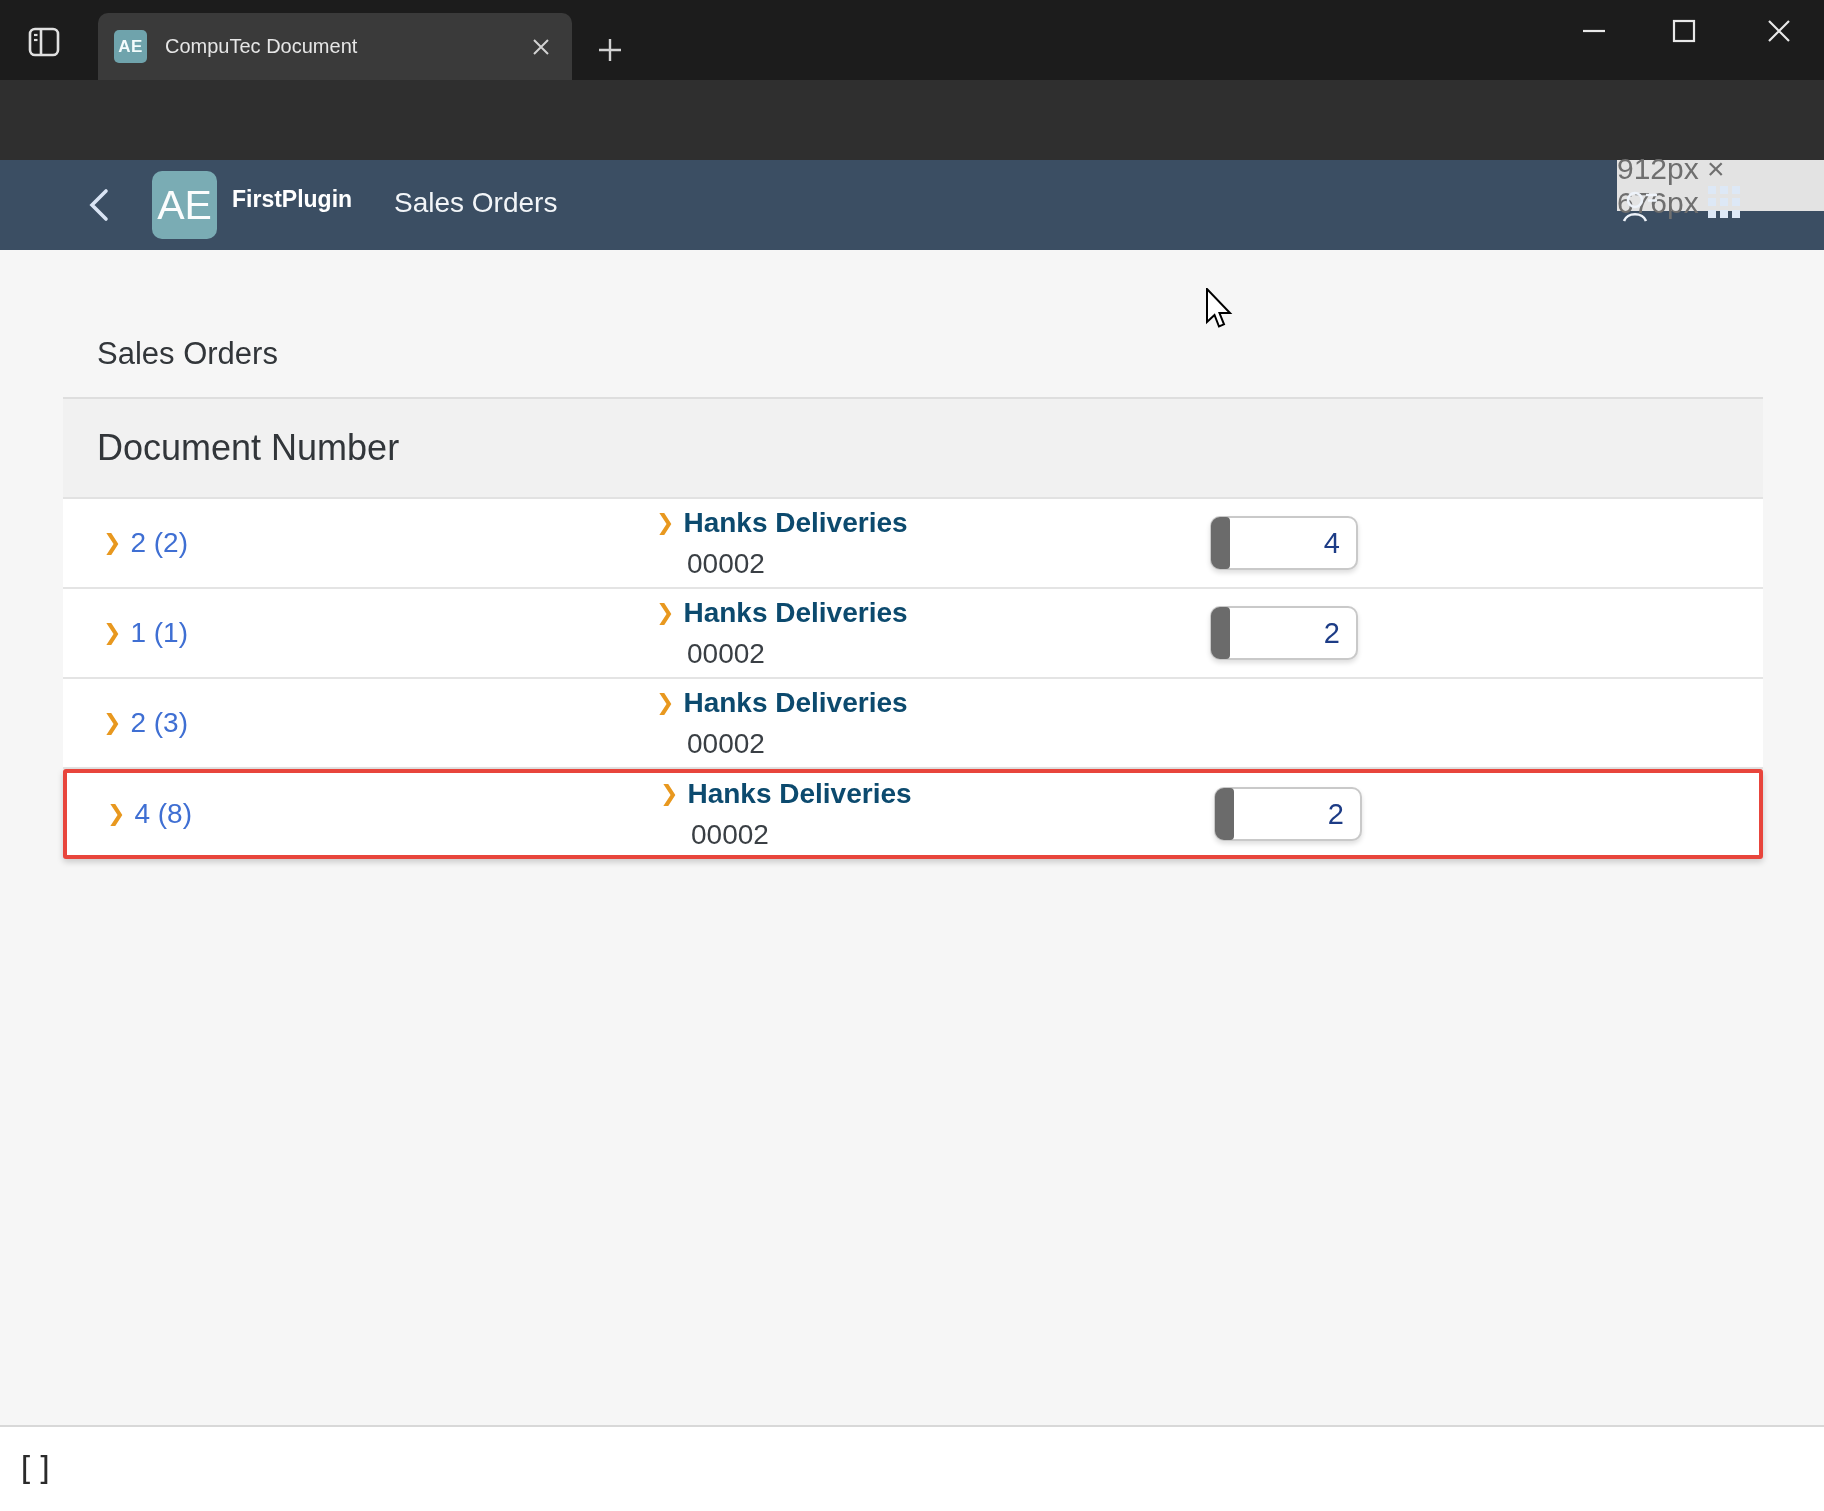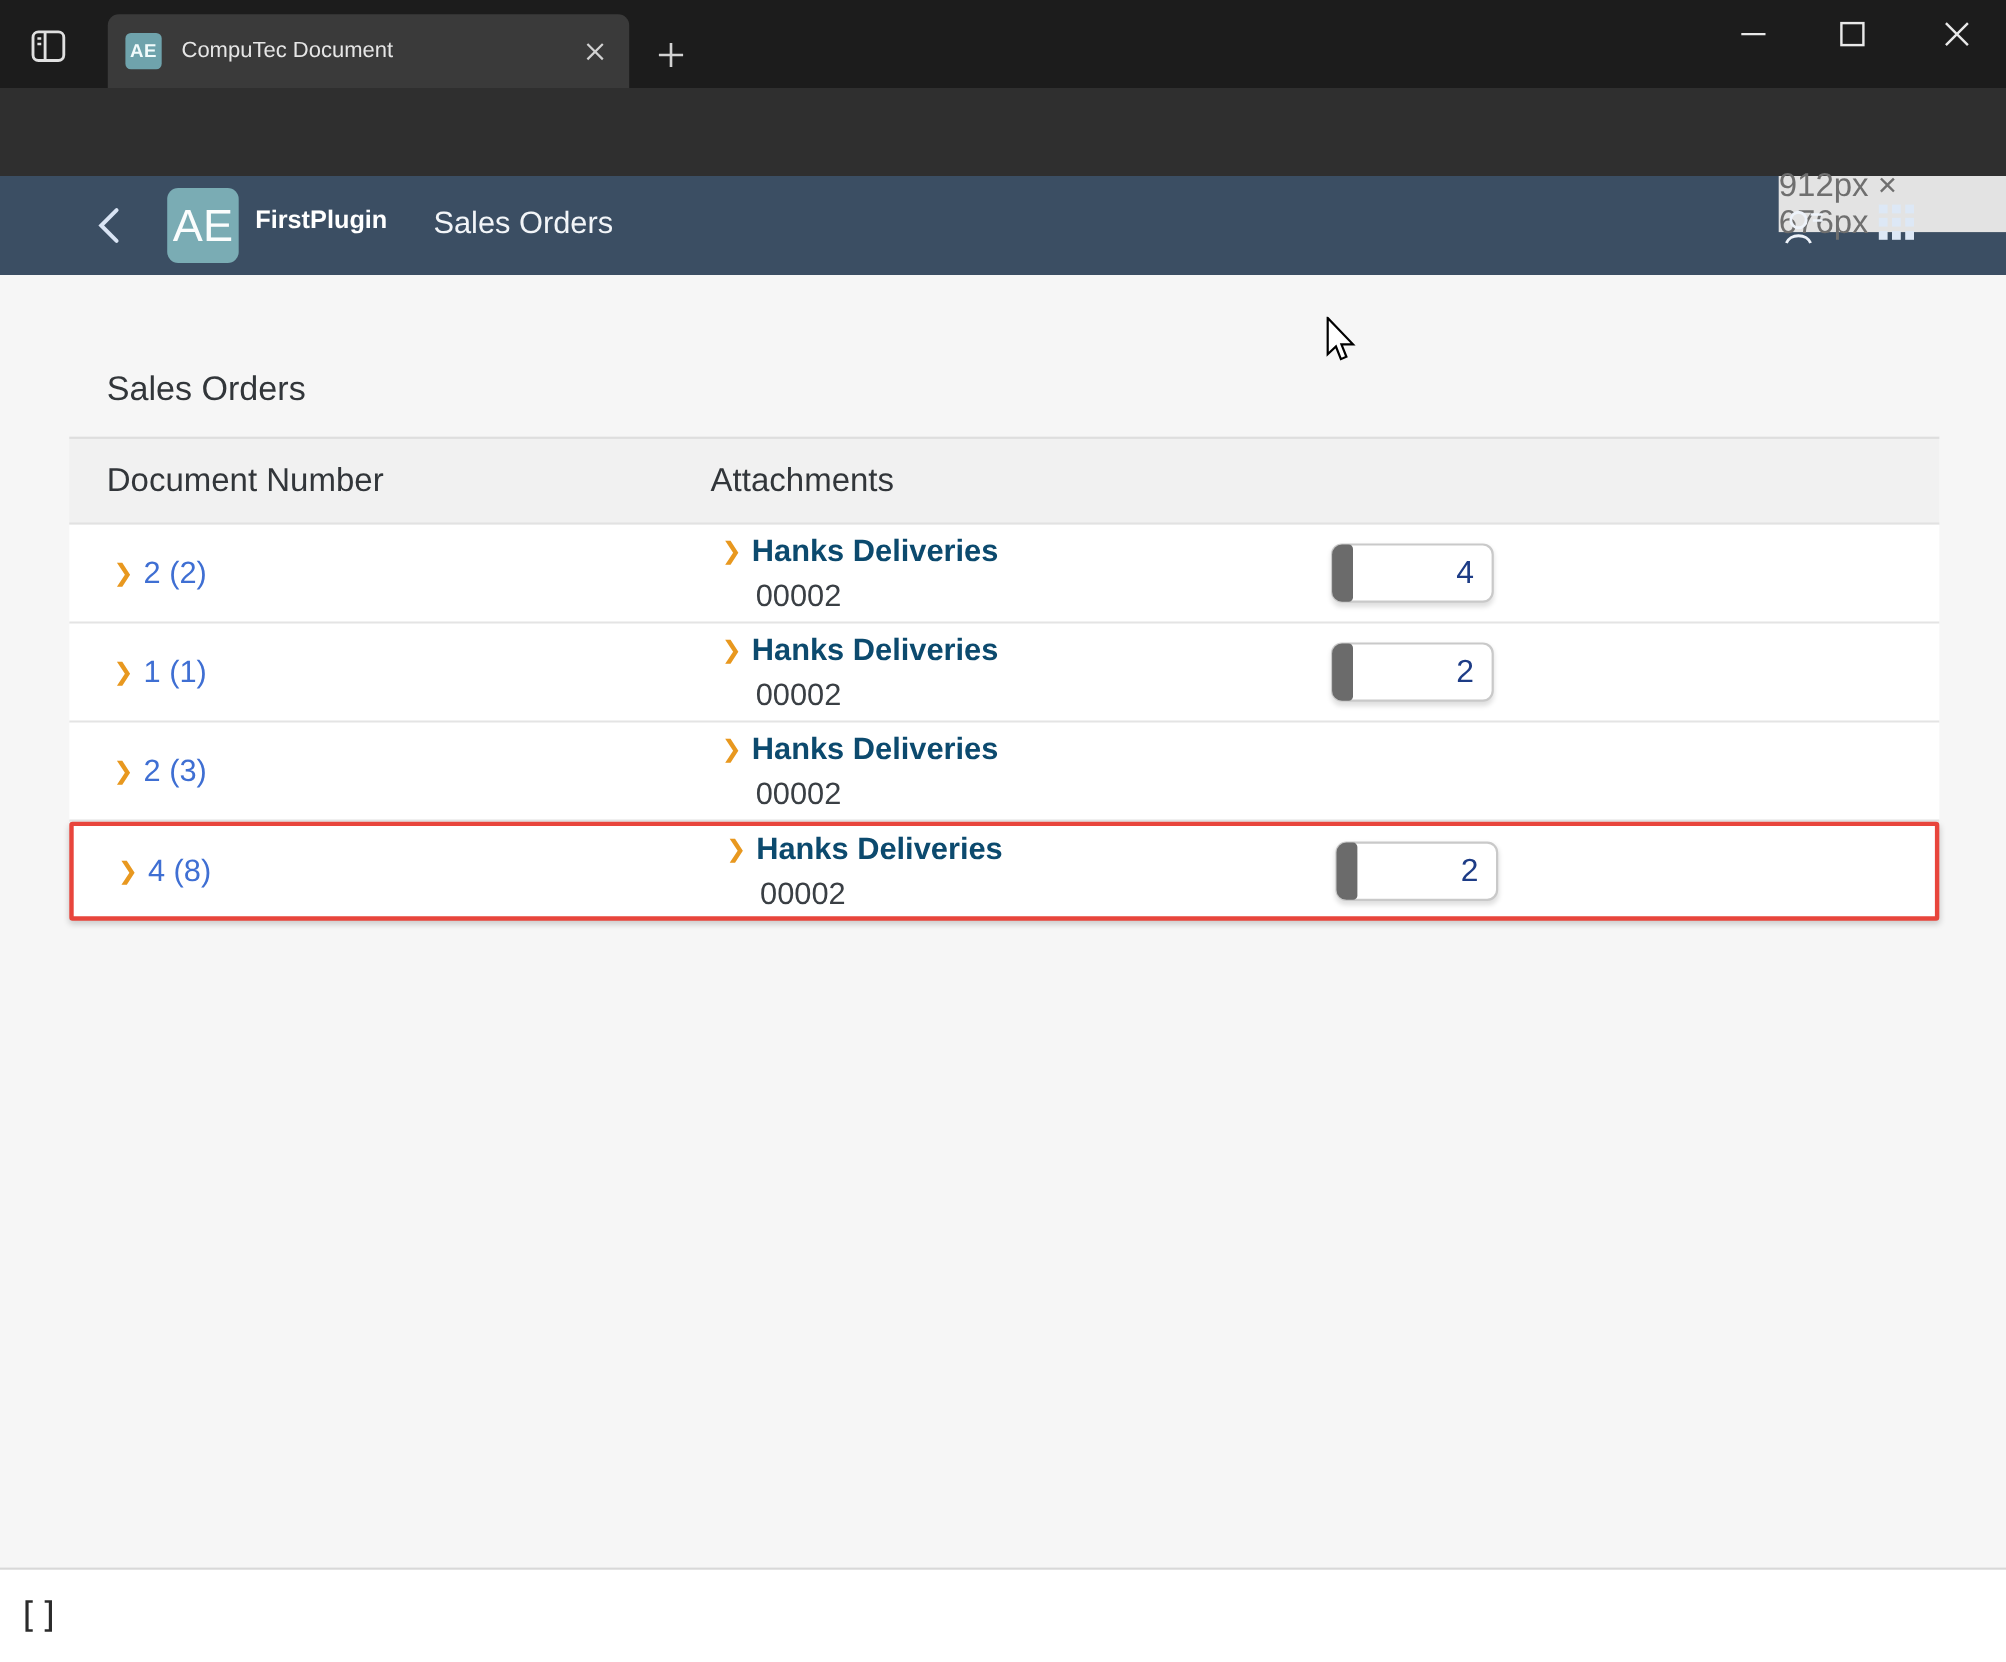--- a/index.html
+++ b/index.html
@@ -43,23 +43,23 @@
   #app-subtitle { position:absolute; left:394px; top:27px; font-size:28px; font-weight:400; color:#f2f5f8; }
   #size-tooltip { position:absolute; left:1617px; top:0; width:207px; height:51px; background:#e3e3e3;
                   color:#6f6f6f; font-size:30px; display:flex; align-items:center; justify-content:flex-end;
                   padding-right:12px; z-index:4; }
   .hdr-icon { position:absolute; z-index:6; }
 
   
   #content { position:absolute; left:0; top:250px; width:1824px; height:1175px; background:#f6f6f6; }
   #page-title { position:absolute; left:97px; top:86px; font-size:31px; color:#32363a; }
   #sotable { position:absolute; left:63px; top:147px; width:1700px; }
-  .thead { height:80px; background:#f1f1f1; border-top:2px solid #dedede; border-bottom:2px solid #e2e2e2;
+  .thead { height:102px; background:#f1f1f1; border-top:2px solid #dedede; border-bottom:2px solid #e2e2e2;
            display:grid; grid-template-columns:583px 563px 554px; align-items:center;
-           font-size:30px; color:#32363a; }
+           font-size:36px; color:#32363a; }
   .thead .c1 { padding-left:34px; }
   .trow { height:90px; background:#ffffff; border-bottom:2px solid #e4e4e4;
           display:grid; grid-template-columns:583px 563px 554px; }
   .trow.highlighted { border:4px solid var(--highlight_red); border-radius:3px;
                       box-shadow:0 3px 6px rgba(0,0,0,.18); }
   .cell-doc { display:flex; align-items:center; padding-left:40px; }
   .chev { color:var(--chevron_orange); font-size:22px; font-weight:700; margin-right:9px; line-height:1; }
   .doclink { font-size:28px; color:var(--link_blue); cursor:pointer; }
   .cell-bp { display:flex; flex-direction:column; justify-content:center; gap:9px; padding-left:10px; }
   .bp-line1 { display:flex; align-items:center; }
@@ -242,21 +242,20 @@
   </div>
   <div id="size-tooltip">912px × 676px</div>
 </div>
 
 <div id="content">
   <div id="page-title">Sales Orders</div>
 
   <div id="sotable">
     <div class="thead">
       <div class="c1">Document Number</div>
-      <div class="c3">Attachments</div>
     </div>
     <div id="tbody">
         <div class="trow">
           <div class="cell-doc">
             <span class="chev">❯</span>
             <span class="doclink">2 (2)</span>
           </div>
           <div class="cell-bp">
             <div class="bp-line1">
               <span class="chev">❯</span>

